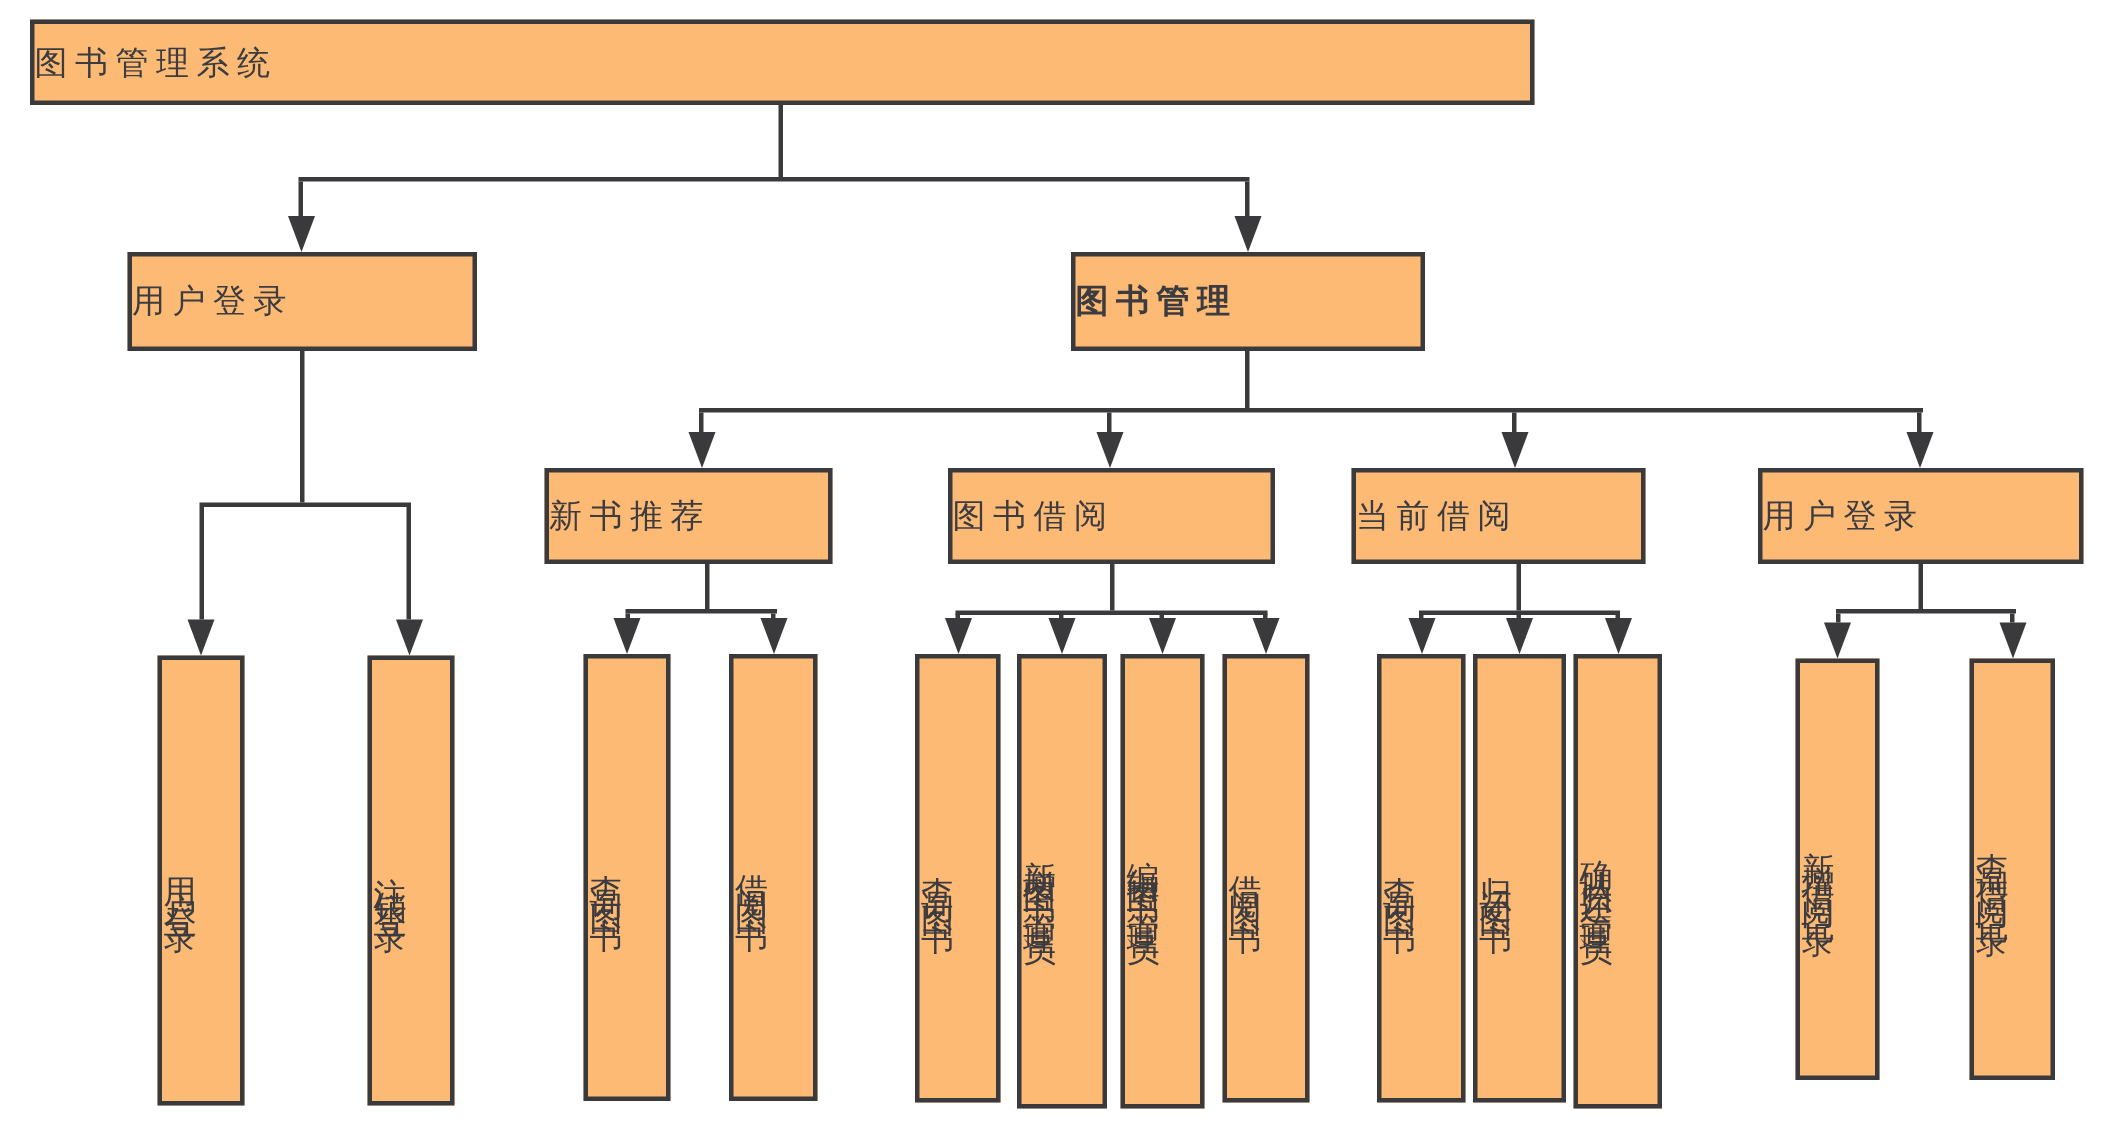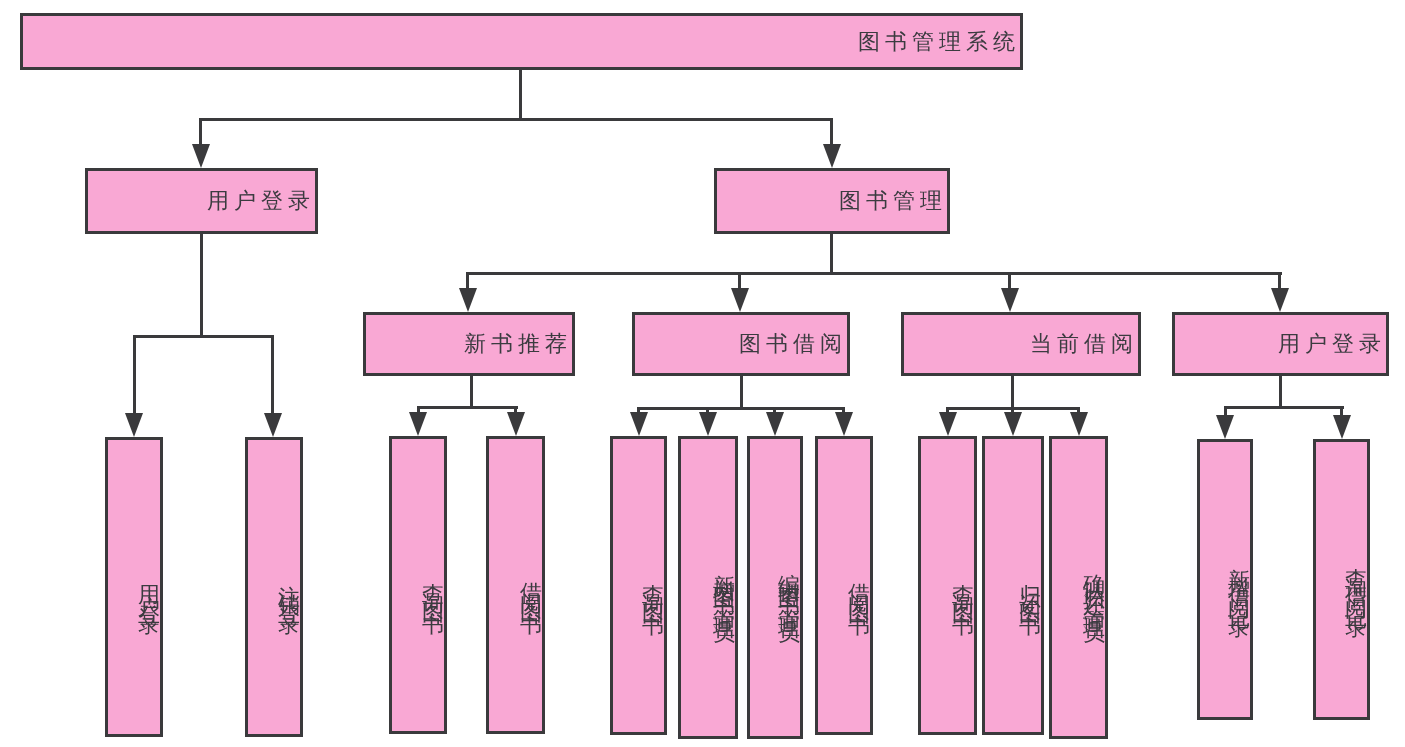--- a/index.html
+++ b/index.html
@@ -6,22 +6,22 @@
     --line:#3a3a3c;
     --text:#3b3b40;
     --wm:#b2b2b6;
     --bg:#ffffff;
   }
   *{margin:0;padding:0;box-sizing:border-box;}
   html,body{width:1405px;height:747px;background:var(--bg);overflow:hidden;}
   body{font-family:"DejaVu Sans","Liberation Sans",sans-serif;color:var(--text);position:relative;}
   .stage{position:absolute;left:0;top:0;width:1405px;height:747px;}
   .node{
-    position:absolute;border:3px solid var(--line);background:#f9a8d4;
-    display:flex;align-items:center;justify-content:flex-end;
+    position:absolute;border:3px solid var(--line);background:#fdba74;
+    display:flex;align-items:center;justify-content:flex-start;
   }
   .node .lbl{
     font-size:22px;letter-spacing:5px;color:var(--text);white-space:nowrap;
   }
   .vnode .lbl{
     writing-mode:vertical-rl;text-orientation:mixed;
     letter-spacing:10px;line-height:1;white-space:pre;
   }
   .vnode .lbl.tight{letter-spacing:7px;}
   .h,.v{position:absolute;background:var(--line);}
@@ -43,33 +43,33 @@
 <div class="stage">
 
   <div class="node" style="left:20px;top:13px;width:1003px;height:57px;">
     <span class="lbl">图书管理系统</span>
   </div>
 
   <div class="node" style="left:85px;top:168px;width:233px;height:66px;">
     <span class="lbl">用户登录</span>
   </div>
 
-  <div class="node" style="left:714px;top:168px;width:236px;height:66px;">
+  <div class="node" style="left:714px;top:168px;width:236px;height:66px;font-weight:bold;">
     <span class="lbl">图书管理</span>
   </div>
 
-  <div class="node" style="left:363px;top:312px;width:212px;height:64px;">
+  <div class="node" style="left:363px;top:312px;width:192px;height:64px;">
     <span class="lbl">新书推荐</span>
   </div>
 
   <div class="node" style="left:632px;top:312px;width:218px;height:64px;">
     <span class="lbl">图书借阅</span>
   </div>
 
-  <div class="node" style="left:901px;top:312px;width:240px;height:64px;">
+  <div class="node" style="left:901px;top:312px;width:196px;height:64px;">
     <span class="lbl">当前借阅</span>
   </div>
 
   <div class="node" style="left:1172px;top:312px;width:217px;height:64px;">
     <span class="lbl">用户登录</span>
   </div>
 
   <div class="node vnode" style="left:105px;top:437px;width:58px;height:300px;">
     <span class="lbl">用户登录</span>
   </div>

